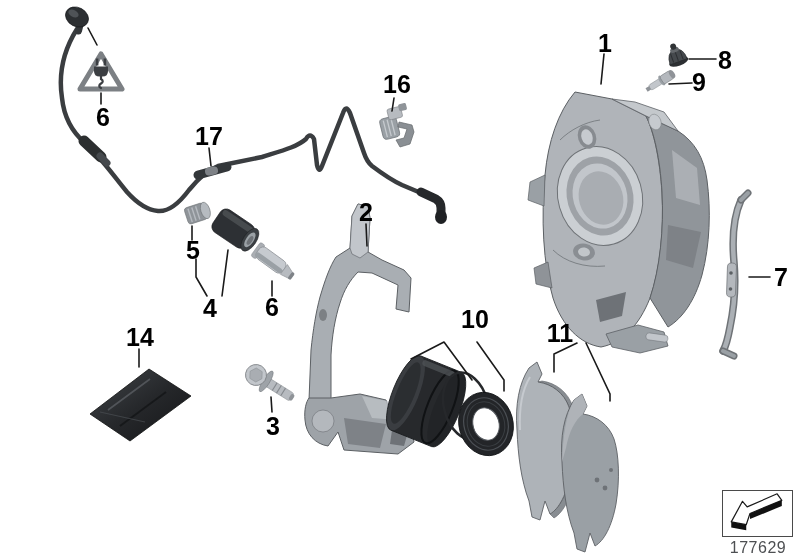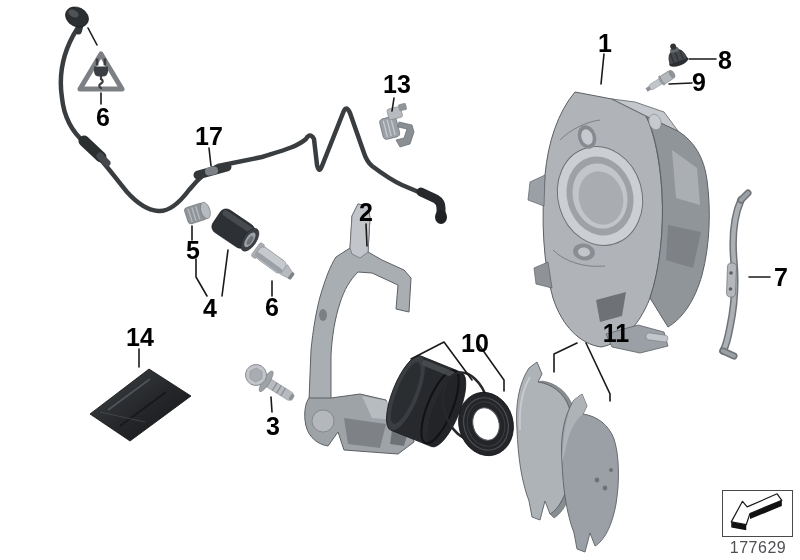--- a/index.html
+++ b/index.html
@@ -245,24 +245,24 @@
 
 <div class="callout" style="left:605px;top:43px">1</div>
 <div class="callout" style="left:366px;top:212px">2</div>
 <div class="callout" style="left:273px;top:426px">3</div>
 <div class="callout" style="left:210px;top:308px">4</div>
 <div class="callout" style="left:193px;top:250px">5</div>
 <div class="callout" style="left:272px;top:307px">6</div>
 <div class="callout" style="left:781px;top:277px">7</div>
 <div class="callout" style="left:725px;top:60px">8</div>
 <div class="callout" style="left:699px;top:82px">9</div>
-<div class="callout" style="left:475px;top:343px">10</div>
-<div class="callout" style="left:616px;top:333px">11</div>
+<div class="callout" style="left:475px;top:319px">10</div>
+<div class="callout" style="left:560px;top:333px">11</div>
 <div class="callout" style="left:209px;top:136px">17</div>
-<div class="callout" style="left:397px;top:84px">13</div>
+<div class="callout" style="left:397px;top:84px">16</div>
 <div class="callout" style="left:140px;top:337px">14</div>
 <div class="callout" style="left:103px;top:117px">6</div>
 
 <div class="dir-box">
   <svg width="68" height="44" viewBox="0 0 71 47">
     <path d="M8,33 L20,11 L25,17 L57,3 L62,10 L28,24 L24,36 Z" fill="#ffffff" stroke="#1a1a1a" stroke-width="1.3" stroke-linejoin="round"></path>
     <path d="M8,33 L24,36 L24,42 L8,39 Z" fill="#111111"></path>
     <path d="M28,24 L62,10 L62,16 L28,30 Z" fill="#111111"></path>
   </svg>
 </div>

